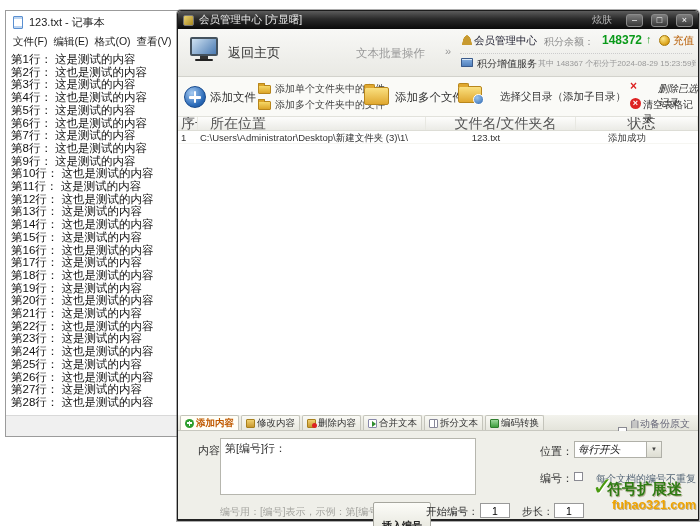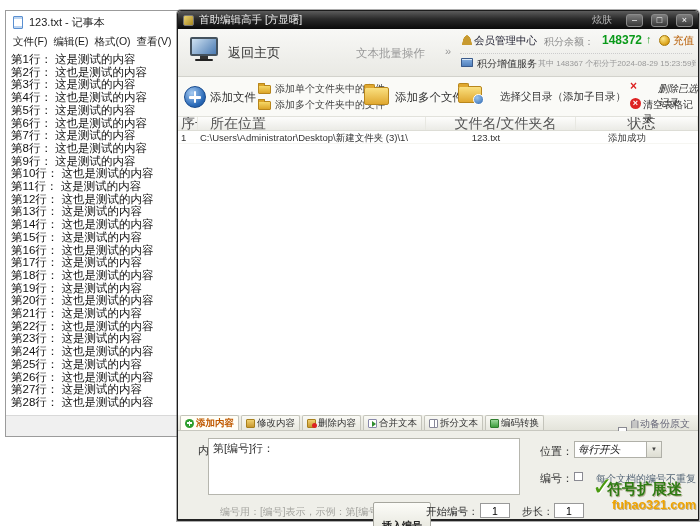--- a/index.html
+++ b/index.html
@@ -134,21 +134,21 @@
   .notice-wrap { position:absolute; left:340px; top:2px; display:flex; align-items:center; gap:3px; }
   .ic-speaker { font-size:8px; color:#556; }
   .notice-label { font-size:10px; color:#333;margin-top:42px; }
   .backup-wrap { position:absolute; left:440px; top:2px; display:flex; align-items:center; gap:3px; }
   .cbx { width:9px; height:9px; background:#fff; border:1px solid #8a8a92; flex:0 0 auto; }
   .backup-label { font-size:10px; color:#667; }
 
   
   .bottom-panel { height:70px; flex:0 0 70px; position:relative; background:#efefe9; }
   .content-label { left:20px; top:12px; font-size:11px; color:#333; }
-  .content-box { left:30px; top:7px; width:312px; height:57px; background:#fff;
+  .content-box { left:42px; top:7px; width:256px; height:57px; background:#fff;
     border:1px solid #b6b6ae; font-size:11px; color:#333; padding:2px 4px; }
   .pos-label { left:362px; top:13px; font-size:11px; color:#333; }
   .dropdown { left:396px; top:10px; width:88px; height:17px; background:#fff;
     border:1px solid #b0b0a8; display:flex; align-items:center;font-style:italic; }
   .dropdown .val { flex:1 1 auto; font-size:10.5px; color:#222; padding-left:3px; white-space:nowrap; }
   .dropdown .arrow { width:15px; height:15px; flex:0 0 15px; border-left:1px solid #b0b0a8;
     background:linear-gradient(#f6f6f0,#ddddd2); font-size:6px; color:#444; text-align:center; line-height:15px; }
   .num-label { left:362px; top:40px; font-size:11px; color:#333; }
   .num-cbx { left:396px; top:41px; }
   .num-check-label { left:410px; top:41px; font-size:10px; color:#567; white-space:nowrap;margin-left:8px; }
@@ -221,21 +221,21 @@
       <div>第27行： 这是测试的内容</div>
       <div>第28行： 这也是测试的内容</div>
     </div>
   <div class="np-statusbar"></div>
 </div>
 
 <div id="app">
 
   <div class="app-titlebar">
     <span class="app-icon"></span>
-    <span class="app-title">首助编辑高手 [方显曙]</span>
+    <span class="app-title">会员管理中心 [方显曙]</span>
     <span class="skin-label">炫肤</span>
     <span class="winbtn">–</span>
     <span class="winbtn">□</span>
     <span class="winbtn">×</span>
   </div>
 
   <div class="app-header">
     <span class="abs ic-monitor"></span>
     <span class="abs ic-monitor-stand"></span>
     <span class="abs ic-monitor-base"></span>

